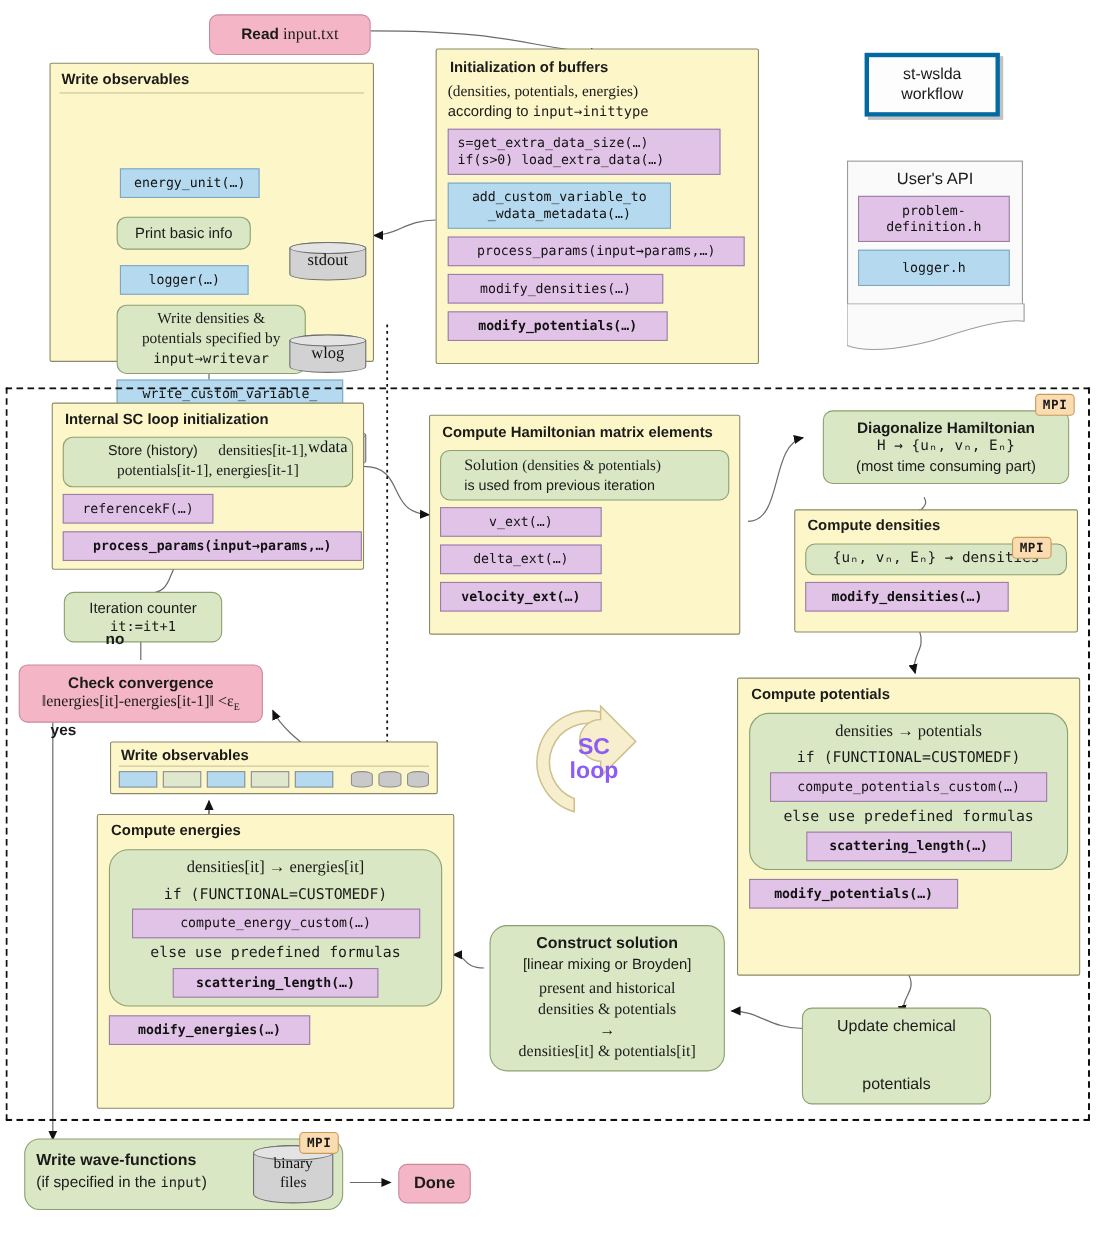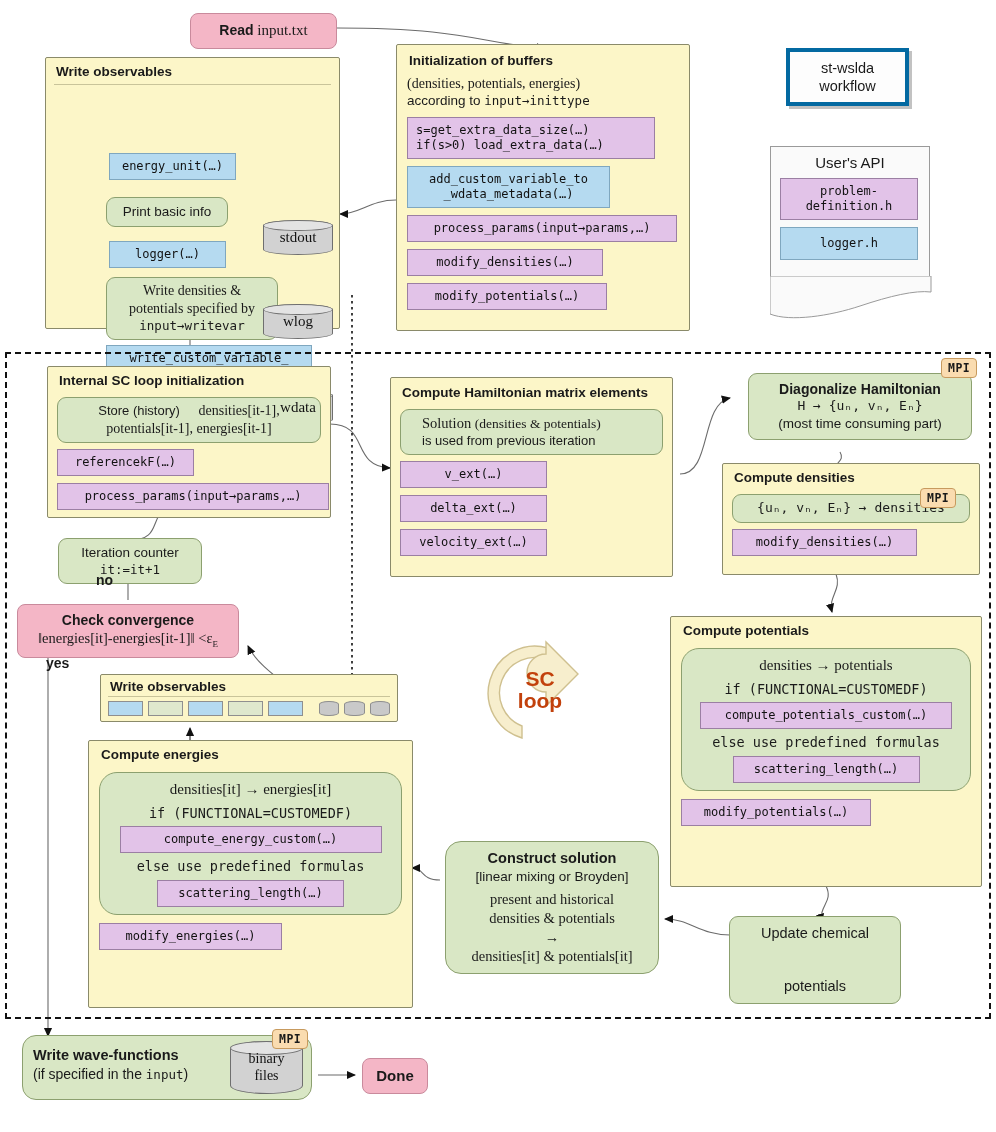--- a/index.html
+++ b/index.html
@@ -38,21 +38,21 @@
     font-family:"DejaVu Sans Mono", monospace;
     font-size:12px;
     line-height:1.25;
     text-align:center;
     padding:5px 7px;
     margin-bottom:7px;
     color:#111;
   }
   .chip.code { background:#e2c3e8; border-color:#9b7fa3; }   
   .chip.blue { background:#b5daf0; border-color:#7fa7bf; }   
-  .chip.last { margin-bottom:0; }
+  .chip.last { margin-bottom:0;font-weight:bold; }
 
   .soft {
     background:#d9e7c5; border:1px solid #8ca06f; border-radius:9px;
     padding:6px 9px; margin-bottom:7px; text-align:center;
     font-size:13.5px; line-height:1.3;
   }
   .serif { font-family:"Liberation Serif", serif; }
   .mono  { font-family:"DejaVu Sans Mono", monospace; font-size:12.5px; }
 
   .pink {
@@ -106,21 +106,21 @@
   .strip { display:flex; gap:5px; align-items:center; }
   .strip .mini { height:15px; border:1px solid #8f8f8f; }
   .strip .mini.b { background:#b5daf0; width:52px; }
   .strip .mini.g { background:#dfe8cd; width:52px; }
   .strip .mini.c { background:#c9c9c9; width:30px; border-radius:45% / 22%; }
 
   .scloop { position:absolute; text-align:center; }
   .scloop .txt {
     position:absolute; left:0; top:0; width:100%; height:100%;
     display:flex; align-items:center; justify-content:center;
-    font-weight:bold; font-size:21px; line-height:1.05; color:#c2410c;
+    font-weight:bold; font-size:21px; line-height:1.05; color:#8b5cf6;
   }
 </style>
 </head>
 <body>
 
 <div id="stage">
 
   <svg class="wires" viewBox="0 0 996 1132">
     <defs>
       <marker id="ah" markerWidth="9" markerHeight="9" refX="7.5" refY="4.2" orient="auto">

